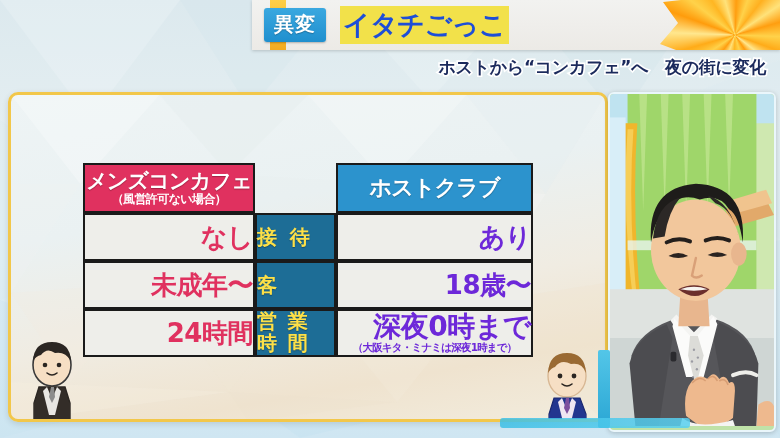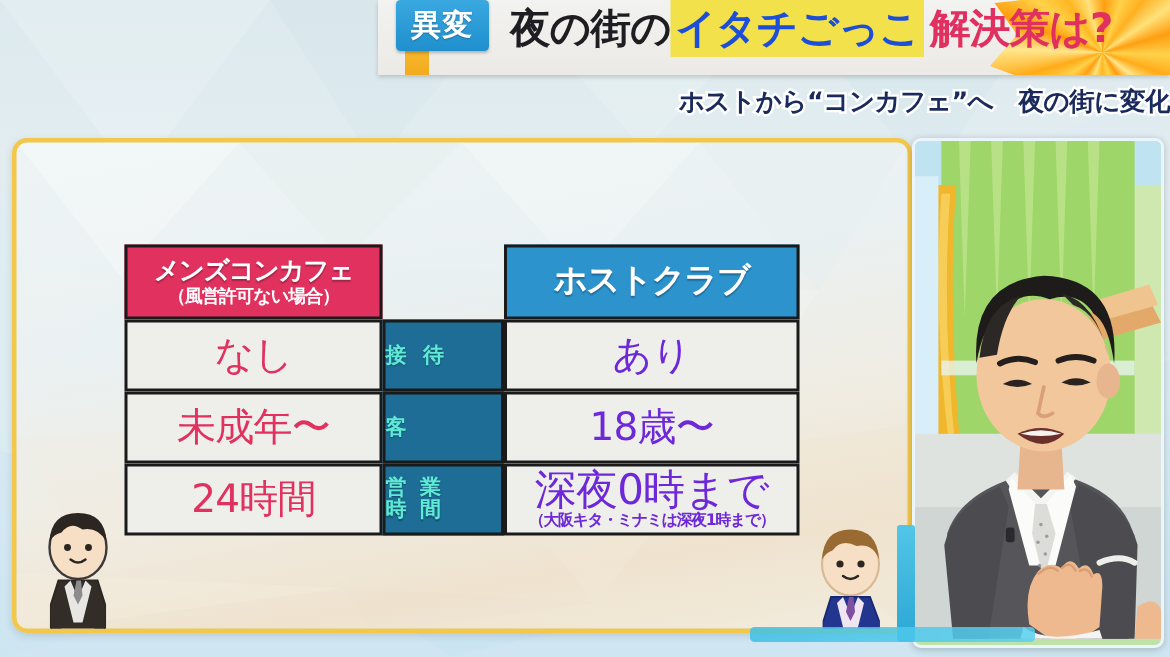--- a/index.html
+++ b/index.html
@@ -15,21 +15,21 @@
     position: absolute; inset: 0;
     background:
       linear-gradient(180deg, #dce9ee 0%, #e4eef1 30%, #dfeef4 60%, #cfe6f2 100%);
   }
   .bg-poly { position: absolute; inset: 0; opacity: .55; }
 
   
   .titlebar {
     position: absolute; left: 252px; top: 0; width: 528px; height: 50px;
     background: linear-gradient(180deg,#f2f2f0 0%, #eceae6 100%);
-    display: flex; align-items: flex-start;
+    display: flex; align-items: center;
     overflow: hidden;
     box-shadow: 0 1px 3px rgba(0,0,0,.18);
   }
   .titlebar-burst {
     position: absolute; right: -30px; top: -40px; width: 150px; height: 150px;
     background:
       conic-gradient(from 20deg,
         #ffd24a 0deg, #ffb020 18deg, #ffe27a 36deg, #ff9e10 54deg,
         #ffd24a 72deg, #ffab18 90deg, #ffe78e 108deg, #ff9c0c 126deg,
         #ffd24a 144deg, #ffb622 162deg, #ffe27a 180deg, #ff9e10 198deg,
@@ -71,20 +71,21 @@
   .hl-hi {
     background: #f2e14a;
     padding: 1px 3px;
     color: #1d4ed8;
   }
   .hl-red { color: #e03060; margin-left: 4px; }
 
   .subtitle-wrap {
     position: absolute; left: 252px; top: 50px; width: 528px; height: 34px;
     display: flex; align-items: center; justify-content: flex-end;
+    padding-right: 14px;
     overflow: hidden;
   }
   .subtitle {
     font-size: 17px; font-weight: bold;
     color: #1b2a5c;
     white-space: nowrap;
     -webkit-text-stroke: 3.2px #ffffff;
     paint-order: stroke fill;
     letter-spacing: -0.3px;
   }
@@ -116,21 +117,21 @@
     text-align: center;
     vertical-align: middle;
     border: 2px solid #1a1a1a;
     color: #fff;
     line-height: 1.0;
   }
   .hdr-left { background: #e0315f; width: 182px; }
   .hdr-right { background: #2c93cd; width: 209px; }
   .hdr-spacer { width: 86px; background: transparent; border: none; }
   .hdr-main {
-    font-size: 17px; font-weight: bold;
+    font-size: 21px; font-weight: bold;
     text-shadow: 0 1px 1px rgba(0,0,0,.28);
     letter-spacing: -0.8px;
   }
   .hdr-sub {
     font-size: 12px; font-weight: bold;
     margin-top: 1px;
     letter-spacing: -0.6px;
   }
   .hdr-right .hdr-main { font-size: 22px; }
 
@@ -138,34 +139,35 @@
     height: 48px;
     text-align: center;
     vertical-align: middle;
     border: 2px solid #1a1a1a;
     background: #eeeeea;
     line-height: 1.0;
   }
   .cell-left { color: #e0315f; }
   .cell-right { color: #6d28d9; }
   .cell-txt {
-    font-size: 26px; font-weight: normal;
+    font-size: 26px; font-weight: bold;
     letter-spacing: -0.5px;
+    text-align: right;
   }
   .cell-txt.small { font-size: 28px; }
   .cell-sub {
     font-size: 10.5px; font-weight: bold;
     margin-top: 1px;
     letter-spacing: -0.8px;
   }
   .cell-mid {
     background: #1d6d96;
-    color: #5eead4;
+    color: #fde047;
     border: 2px solid #1a1a1a;
-    font-size: 14px; font-weight: bold;
+    font-size: 20px; font-weight: bold;
     letter-spacing: 3px;
     text-shadow: 0 1px 1px rgba(0,0,0,.3);
   }
   .cell-mid .two-line { line-height: 1.08; letter-spacing: 2px; }
 
   
   .mascot { position: absolute; }
   .mascot-left  { left: 14px; top: 242px; }
   .mascot-right { left: 528px; top: 252px; }
 
@@ -212,23 +214,21 @@
   <polygon points="460,400 700,420 520,438" fill="#cde8f4" opacity=".4"></polygon>
   <polygon points="620,120 780,60 780,240" fill="#d9ecf2" opacity=".35"></polygon>
   <polygon points="700,260 780,240 780,438" fill="#c3e1f0" opacity=".4"></polygon>
 </svg>
 
 <div class="titlebar">
   <div class="titlebar-burst"></div>
   <div class="badge-strip"></div>
   <div class="badge">異変</div>
   <div class="headline">
-    <span>夜の街の</span>
     <span class="hl-hi">イタチごっこ</span>
-    <span class="hl-red">解決策は?</span>
   </div>
 </div>
 
 <div class="subtitle-wrap">
   <div class="subtitle">ホストから“コンカフェ”へ　夜の街に変化</div>
 </div>
 
 <div class="panel">
   <svg class="panel-poly" viewBox="0 0 600 330" preserveAspectRatio="none">
     <polygon points="0,0 150,0 70,90" fill="#ffffff" opacity=".5"></polygon>

